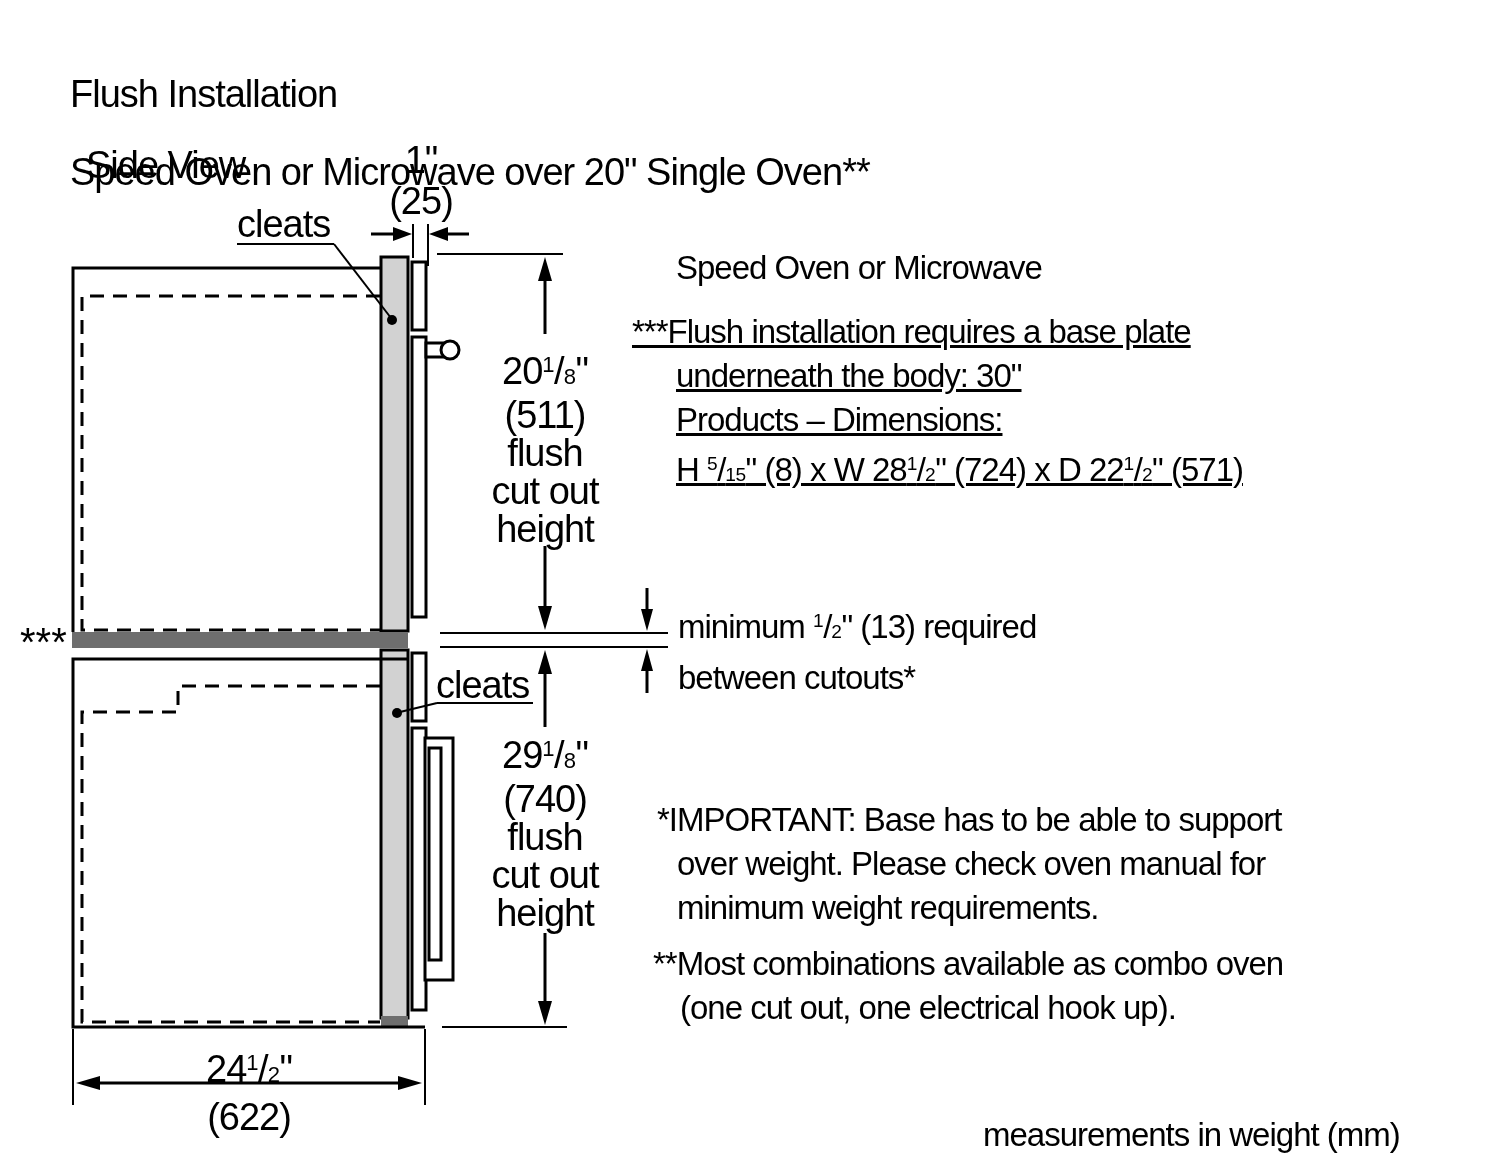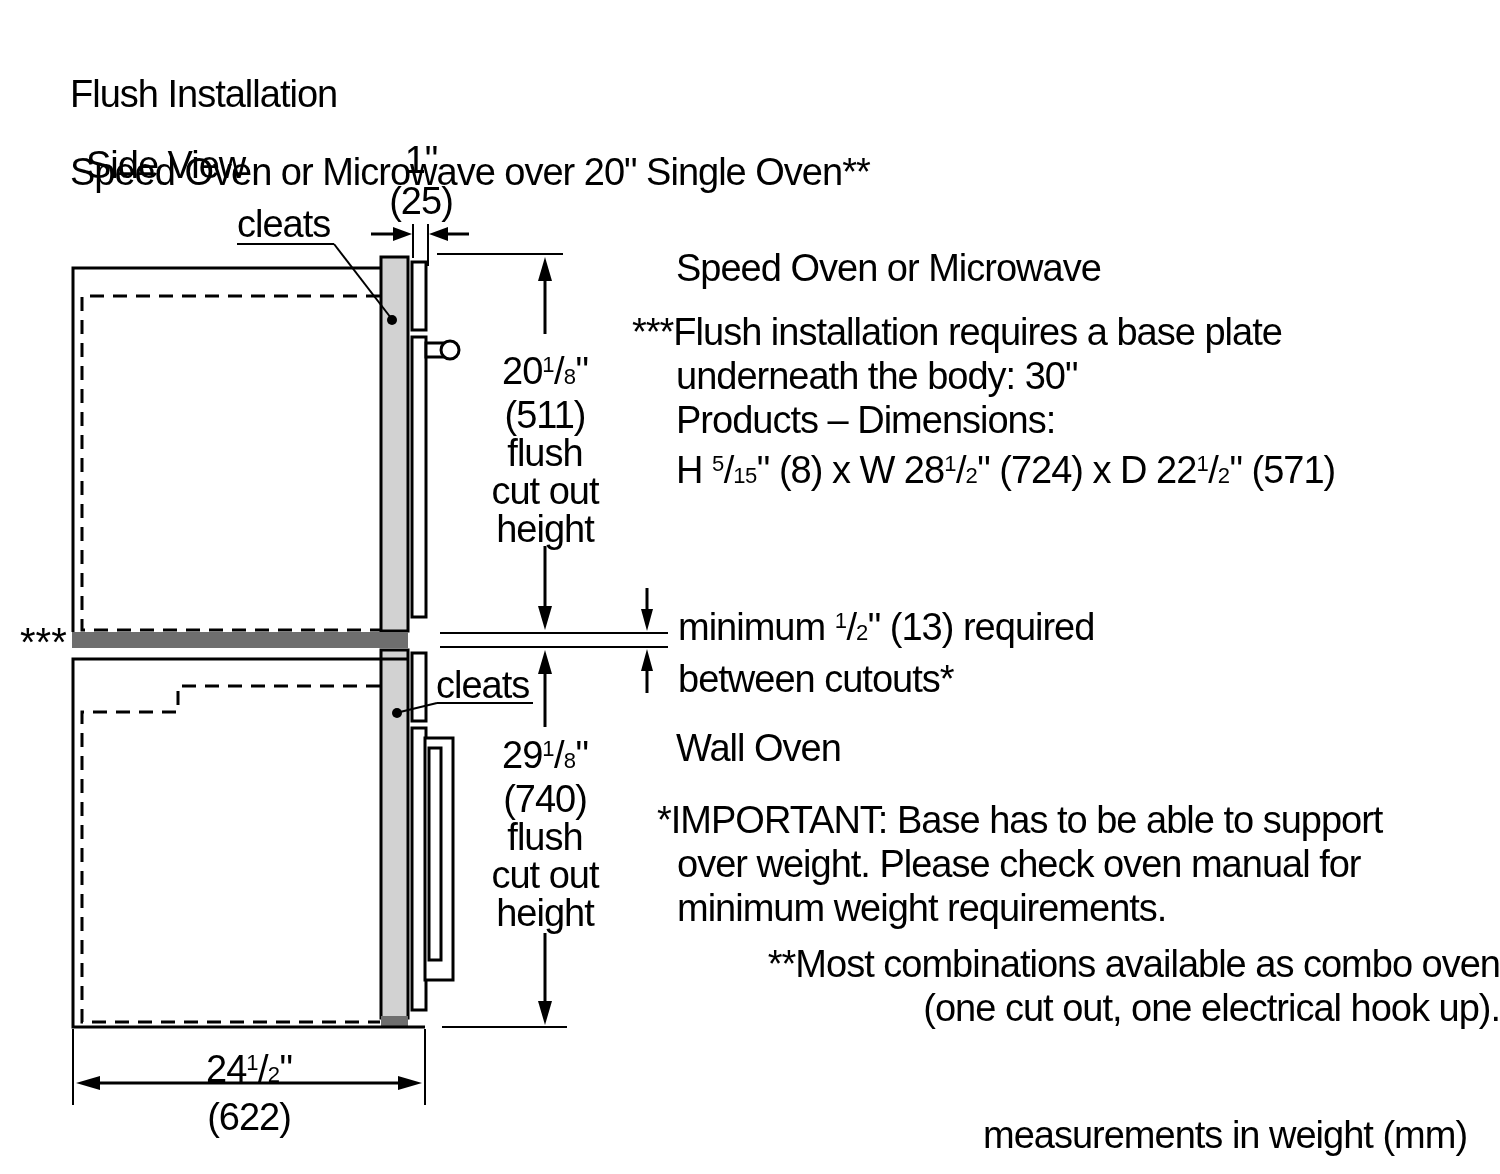--- a/index.html
+++ b/index.html
@@ -3,24 +3,24 @@
 <meta charset="utf-8">
 <style>
   html,body{margin:0;padding:0;background:#fff;}
   #stage{
     position:relative;width:1500px;height:1174px;background:#fff;
     font-family:"Liberation Sans","DejaVu Sans",sans-serif;
     color:#000;overflow:hidden;
   }
   #stage .txt{position:absolute;white-space:pre-line;letter-spacing:-1px;}
   .fs-title{font-size:38px;line-height:39px;}
-  .fs-body{font-size:38px;line-height:44px;}
+  .fs-body{font-size:33px;line-height:44px;}
   .fs-dim{font-size:38px;line-height:38px;text-align:center;}
   svg{position:absolute;left:0;top:0;}
-  .hang{padding-left:44px;text-indent:-44px;}
+  .hang{padding-left:44px;text-indent:-44px;text-decoration:underline;}
   .hang-imp{padding-left:20px;text-indent:-20px;}
   .hang-combo{padding-left:27px;text-indent:-27px;}
   .fr{white-space:nowrap;}
   .fr sup{font-size:58%;vertical-align:0.55em;letter-spacing:-0.5px;}
   .fr sub{font-size:58%;vertical-align:baseline;letter-spacing:-0.5px;}
 </style>
 </head>
 <body>
 
 <div id="stage">
@@ -141,21 +141,20 @@
   <div class="txt fs-dim" style="left:450px;top:730px;width:190px;">29<span class="fr"><sup>1</sup>/<sub>8</sub></span>"<br>(740)<br>flush<br>cut out<br>height</div>
 
   <div class="txt fs-dim" style="left:149px;top:1042px;width:200px;line-height:42px;">24<span class="fr"><sup>1</sup>/<sub>2</sub></span>"<br>(622)</div>
 
   <div class="txt fs-body" style="left:676px;top:246px;">Speed Oven or Microwave</div>
 
   <div class="txt fs-body hang" style="left:632px;top:310px;width:800px;">***Flush installation requires a base plate<br>underneath the body: 30"<br>Products – Dimensions:<br>H <span class="fr"><sup>5</sup>/<sub>15</sub></span>" (8) x W 28<span class="fr"><sup>1</sup>/<sub>2</sub></span>" (724) x D 22<span class="fr"><sup>1</sup>/<sub>2</sub></span>" (571)</div>
 
   <div class="txt fs-body" style="left:678px;top:598px;line-height:46px;">minimum <span class="fr"><sup>1</sup>/<sub>2</sub></span>" (13) required<br>between cutouts*</div>
 
-  <div class="txt fs-body" style="left:676px;top:726px;">Wall Oven</div>
 
   <div class="txt fs-body hang-imp" style="left:657px;top:798px;width:830px;">*IMPORTANT: Base has to be able to support<br>over weight. Please check oven manual for<br>minimum weight requirements.</div>
 
-  <div class="txt fs-body hang-combo" style="left:653px;top:942px;width:820px;text-align:right;">**Most combinations available as combo oven<br>(one cut out, one electrical hook up).</div>
+  <div class="txt fs-body hang-combo" style="left:653px;top:942px;width:820px;">**Most combinations available as combo oven<br>(one cut out, one electrical hook up).</div>
 
   <div class="txt fs-body" style="left:983px;top:1113px;">measurements in weight (mm)</div>
 
 </div>
 
 </body></html>

